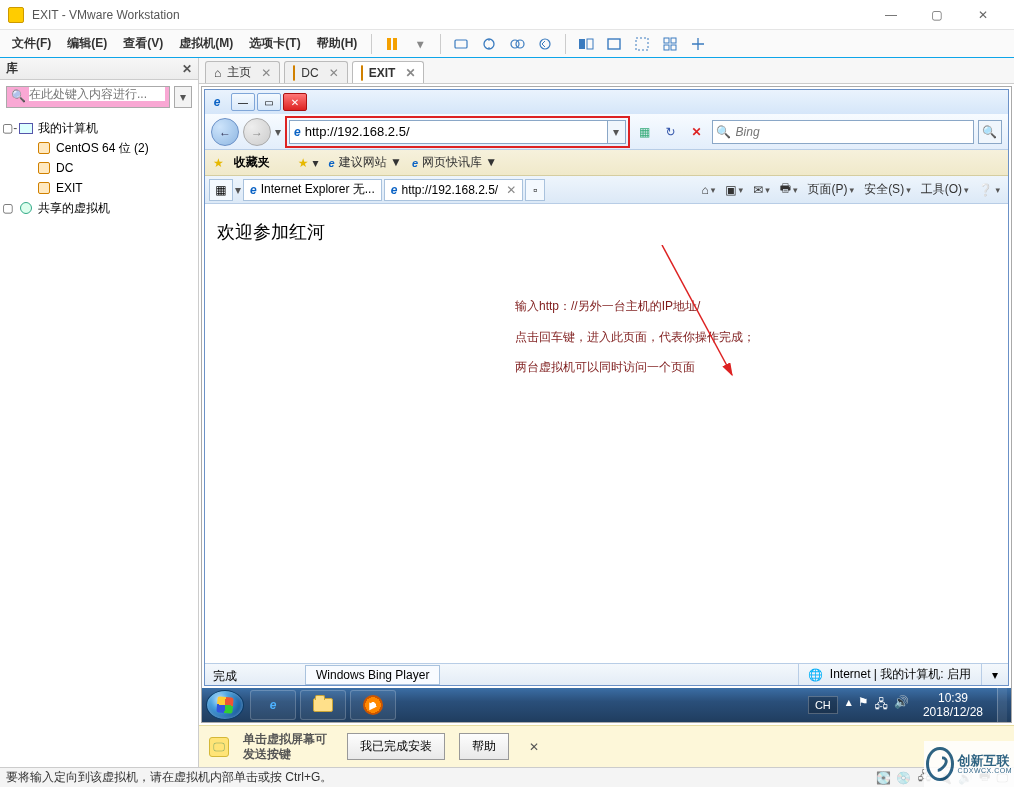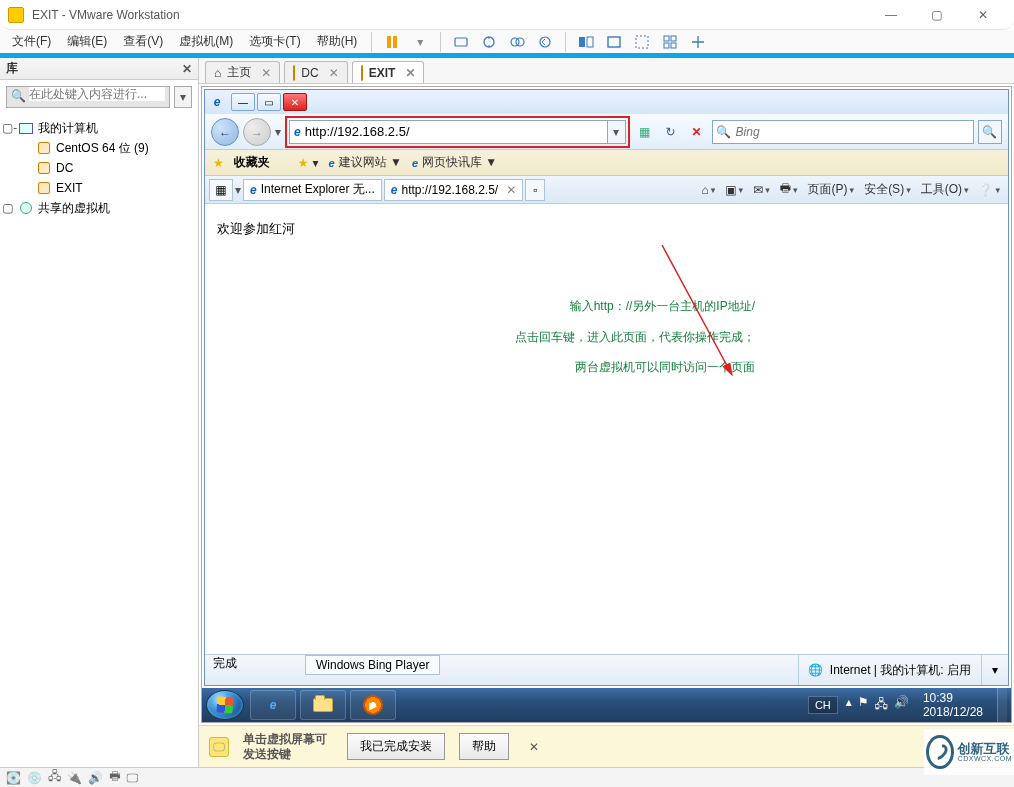--- a/index.html
+++ b/index.html
@@ -1,37 +1,37 @@
 <!DOCTYPE html>
 <html><head>
 <meta charset="utf-8">
 <style>
   * { margin: 0; padding: 0; box-sizing: border-box; font-family: "Microsoft YaHei", "SimSun", Tahoma, sans-serif; font-size: 12px; }
   body { width: 1014px; height: 787px; background: #fff; position: relative; overflow: hidden; display:flex; flex-direction:column; }
 
   
-  .vm-titlebar { height: 30px; background: #fff; display: flex; align-items: center; padding: 0 8px; border-bottom: 1px solid #e5e5e5; border-radius: 10px; }
+  .vm-titlebar { height: 30px; background: #fff; display: flex; align-items: center; padding: 0 8px; border-bottom: 1px solid #e5e5e5; }
   .vm-titlebar .app-icon { width: 16px; height: 16px; background: #ffcc00; border: 1px solid #cc9900; border-radius: 2px; margin-right: 8px; }
   .vm-titlebar .title { flex: 1; color: #555; }
   .vm-titlebar .win-btn { width: 46px; height: 30px; display: flex; align-items: center; justify-content: center; color: #666; }
 
-  .vm-menubar { height: 28px; display: flex; align-items: center; padding: 0 4px; border-bottom: 5px solid #0ea5e9; background:#fafafa; gap:0; }
+  .vm-menubar { height: 28px; display: flex; align-items: center; padding: 0 4px; border-bottom: 1px solid #0ea5e9; background:#fafafa; gap:0;font-weight:bold; }
   .vm-menubar .menu-item { padding: 4px 8px; color: #333; }
   .vm-menubar .sep { width: 1px; height: 20px; background: #ccc; margin: 0 6px; }
   .vm-menubar .tb-btn { width: 24px; height: 22px; display:flex; align-items:center; justify-content:center; margin: 0 2px; }
   .tb-btn svg { width:16px; height:16px; }
 
   .vm-body { flex:1; display: flex; overflow:hidden; }
 
   
   .library { width: 199px; border-right: 1px solid #ccc; background: #fff; display:flex; flex-direction:column; }
   .lib-header { height: 22px; background: linear-gradient(#f7f7f7,#ececec); border-bottom: 1px solid #ccc; display:flex; align-items:center; padding:0 6px; font-weight:bold; color:#333; justify-content:space-between; }
   .lib-header .close-x { color:#555; }
   .lib-search-row { padding: 6px; display:flex; gap:4px; }
-  .lib-search { flex:1; border:1px solid #aaa; height:22px; padding:0 4px 0 22px; position:relative; background:#e5e5e5; }
+  .lib-search { flex:1; border:1px solid #aaa; height:22px; padding:0 4px 0 22px; position:relative; background:#f9a8d4; }
   .lib-search::before { content:"🔍"; position:absolute; left:4px; top:2px; color:#888; }
   .lib-search-dd { width:18px; border:1px solid #aaa; background:#f3f3f3; display:flex; align-items:center; justify-content:center; color:#555; }
   .tree { padding:4px 2px; }
   .tree-row { display:flex; align-items:center; height:20px; padding-left: var(--indent,0); gap:4px; }
   .tree-row .toggle { width:12px; text-align:center; color:#555; }
   .tree-row .icon { width:16px; height:16px; display:flex; align-items:center; justify-content:center; }
   .tree-row .label { white-space:nowrap; }
   .pc-icon { width:14px; height:11px; border:1px solid #55a; background:#dff; }
   .vmx-icon { width:12px; height:12px; border:1px solid #d08000; background:#ffe9c0; border-radius:2px; }
   .net-icon { width:12px; height:12px; border:1px solid #3a8; background:#dfe; border-radius:50%; }
@@ -74,65 +74,65 @@
   .ie-tabrow { height:28px; background:linear-gradient(#eef5fc,#dce9f7); border-bottom:1px solid #b8cde6; display:flex; align-items:center; padding:0 4px; gap:2px; }
   .ie-tabrow .grid-btn { width:24px; height:22px; border:1px solid #a9c2dd; display:flex; align-items:center; justify-content:center; background:#f4f9fe; }
   .ie-tab { height:22px; border:1px solid #a9c2dd; background:#fff; display:flex; align-items:center; gap:4px; padding:0 6px; max-width:180px; }
   .ie-tab .e { color:#0a62c4; font-weight:bold; font-style:italic; }
   .ie-tab .x { color:#888; margin-left:4px; }
   .ie-tabrow .spacer { flex:1; }
   .ie-tool { display:flex; align-items:center; gap:2px; padding:0 4px; color:#333; }
   .ie-tool .dd { color:#555; font-size:9px; }
 
   .ie-page { flex:1; background:#fff; position:relative; padding:16px 12px; overflow:hidden; }
-  .ie-page .page-text { color:#000; font-size:13px; }
-  .annot { position:absolute; left:310px; top:85px; color:#15803d; font-size:18px; line-height:1.7; font-family: "SimSun"; white-space:pre;text-align:right; }
-
-  .ie-status { height:31px; background:linear-gradient(#f4f8fc,#e3ecf6); border-top:1px solid #b8cde6; display:flex; align-items:flex-start; font-size:12px; }
+  .ie-page .page-text { color:#000; font-size:18px; }
+  .annot { position:absolute; left:310px; top:85px; color:#7f1d1d; font-size:18px; line-height:1.7; font-family: "SimSun"; white-space:pre; }
+
+  .ie-status { height:22px; background:linear-gradient(#f4f8fc,#e3ecf6); border-top:1px solid #b8cde6; display:flex; align-items:flex-end; font-size:12px; }
   .ie-status .left { padding:0 8px; }
   .ie-status .wmp-btn { border:1px solid #a9c2dd; background:#f8fbff; padding:2px 10px; margin-left:60px; }
   .ie-status .spacer { flex:1; }
   .ie-status .zone { display:flex; align-items:center; gap:6px; padding:0 10px; border-left:1px solid #b8cde6; height:100%; }
   .ie-status .globe { color:#2a7; }
 
   
   .win7-taskbar { height:34px; background:linear-gradient(#3b6ea5 0%, #2a4f7a 40%, #203d5f 100%); display:flex; align-items:center; position:relative; }
   .start-orb { width:38px; height:30px; margin:0 4px; border-radius:50%; background:radial-gradient(circle at 35% 30%, #bfe4ff 0%, #4aa3e0 30%, #1a5fa0 70%); border:1px solid #0b3a66; box-shadow:0 0 4px rgba(255,255,255,0.4) inset; display:flex; align-items:center; justify-content:center; }
   .start-orb::after { content:""; width:16px; height:16px; background:
      conic-gradient(#e53 0 90deg, #3c3 90deg 180deg, #35d 180deg 270deg, #fc3 270deg 360deg);
      border-radius:2px; transform:rotate(5deg); }
   .task-btn { width:46px; height:30px; margin:0 2px; border:1px solid rgba(255,255,255,0.2); border-radius:3px; background:rgba(255,255,255,0.06); display:flex; align-items:center; justify-content:center; font-size:18px; }
   .task-ie { color:#4db2ff; font-weight:bold; font-style:italic; }
   .task-folder { width:20px; height:14px; background:#ffe08a; border:1px solid #caa437; border-radius:2px; position:relative; }
   .task-folder::before { content:""; position:absolute; top:-4px; left:1px; width:8px; height:4px; background:#ffe08a; border:1px solid #caa437; border-bottom:none; border-radius:2px 2px 0 0; }
   .task-wmp { width:20px; height:20px; border-radius:50%; background:radial-gradient(circle,#fff 20%, #f80 21% 55%, #c50 56%); display:flex; align-items:center; justify-content:center; color:#fff; font-size:10px; }
   .taskbar-right { position:absolute; right:0; top:0; bottom:0; display:flex; align-items:center; color:#fff; gap:8px; padding:0 4px; }
   .lang { background:rgba(0,0,0,0.25); padding:2px 6px; border:1px solid rgba(255,255,255,0.25); font-size:11px; }
   .tray-icons { display:flex; gap:6px; font-size:13px; }
-  .clock { text-align:left; font-size:11px; line-height:1.2; padding:0 6px; }
+  .clock { text-align:center; font-size:11px; line-height:1.2; padding:0 6px; }
   .showdesk { width:10px; height:34px; border-left:1px solid rgba(255,255,255,0.25); background:rgba(255,255,255,0.08); }
 
   
   .vm-hintbar { height:42px; background:#fdf7d9; border-top:1px solid #e6dca0; display:flex; align-items:center; padding:0 10px; gap:14px; }
   .vm-hintbar .info-icon { width:20px; height:20px; background:#ffe477; border:1px solid #d4b838; border-radius:3px; display:flex; align-items:center; justify-content:center; color:#8a6; }
   .vm-hintbar .hint-left { font-weight:bold; color:#555; width:90px; line-height:1.2; }
   .vm-hintbar .hint-main { flex:1; color:#333; }
   .vm-hintbar .hint-btn { border:1px solid #999; background:linear-gradient(#fdfdfd,#e9e9e9); padding:4px 12px; }
   .vm-hintbar .hint-close { color:#555; padding:0 6px; }
 
   
   .vm-status { height:20px; background:#f4f4f4; border-top:1px solid #ccc; display:flex; align-items:center; padding:0 6px; justify-content:space-between; color:#333; font-size:12px; }
   .vm-status .status-icons { display:flex; gap:6px; align-items:center; }
   .vm-status .status-icons span { opacity:0.75; }
 
   
   .red-arrow { position:absolute; left:450px; top:158px; pointer-events:none; }
 
   
-  .watermark { position:absolute; right:0; bottom:12px; width:90px; height:46px; display:flex; align-items:center; gap:4px; opacity:0.85; background:#fff; padding:2px; }
+  .watermark { position:absolute; right:0; bottom:0; width:90px; height:46px; display:flex; align-items:center; gap:4px; opacity:0.85; background:#fff; padding:2px; }
   .watermark .wm-icon { width:34px; height:34px; border:3px solid #0b4a73; border-radius:50%; position:relative; }
   .watermark .wm-icon::after { content:""; position:absolute; inset:5px; border:3px solid #0b4a73; border-radius:50%; border-left-color:transparent; border-bottom-color:transparent; transform:rotate(45deg); }
   .watermark .wm-txt { font-size:13px; color:#0b4a73; font-weight:bold; line-height:1; }
   .watermark .wm-sub { font-size:7px; color:#0b4a73; letter-spacing:0.5px; }
 </style>
 </head>
 <body>
 
 <div class="vm-titlebar">
   <div class="app-icon"></div>
@@ -231,21 +231,21 @@
         <span class="toggle">▢-</span>
         <span class="icon">
             <span class="pc-icon"></span>
           </span>
         <span class="label">我的计算机</span>
       </div>
       <div class="tree-row" style="--indent:34px">
         <span class="icon">
             <span class="vmx-icon"></span>
           </span>
-        <span class="label">CentOS 64 位 (9)</span>
+        <span class="label">CentOS 64 位 (2)</span>
       </div>
       <div class="tree-row" style="--indent:34px">
         <span class="icon">
             <span class="vmx-icon"></span>
           </span>
         <span class="label">DC</span>
       </div>
       <div class="tree-row" style="--indent:34px">
         <span class="icon">
             <span class="vmx-icon"></span>
@@ -423,20 +423,21 @@
       <div class="info-icon">🖵</div>
       <div class="hint-left">单击虚拟屏幕可发送按键</div>
       <button class="hint-btn">我已完成安装</button>
       <button class="hint-btn">帮助</button>
       <div class="hint-close">✕</div>
     </div>
   </div>
 </div>
 
 <div class="vm-status">
+  <span>要将输入定向到该虚拟机，请在虚拟机内部单击或按 Ctrl+G。</span>
   <span class="status-icons">
     <span>💽</span>
     <span>💿</span>
     <span>🖧</span>
     <span>🔌</span>
     <span>🔊</span>
     <span>🖶</span>
     <span>🖵</span>
   </span>
 </div>

